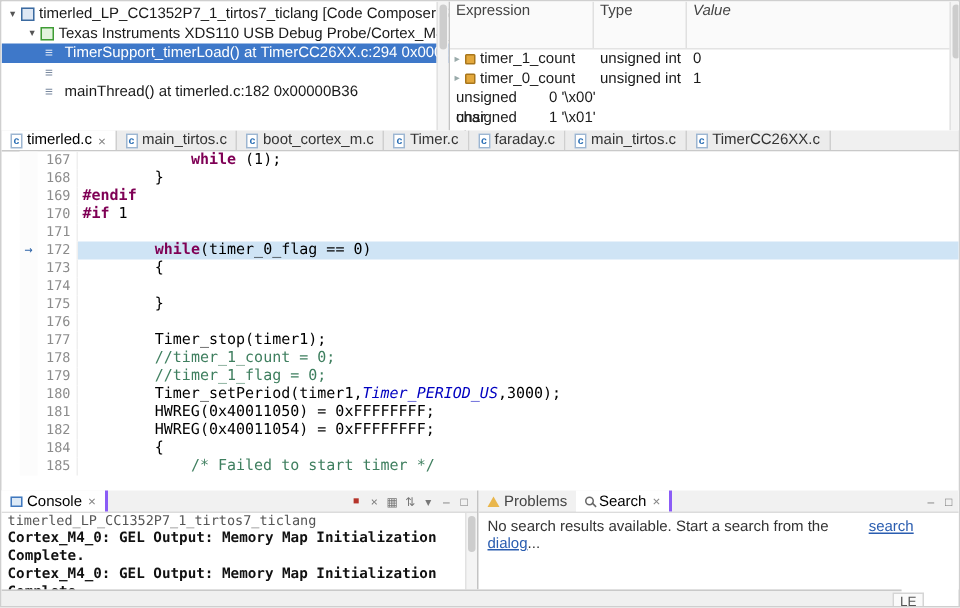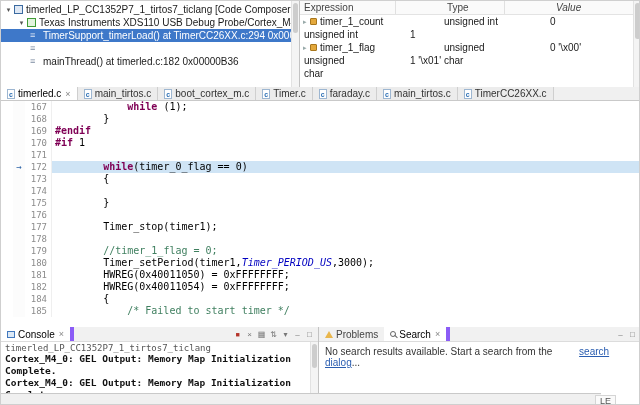--- a/index.html
+++ b/index.html
@@ -15,25 +15,25 @@
   .trow.sel { background:#3e78c9; color:#fff; }
   .expander { width:9px; font-size:7px; color:#555; text-align:center; flex:0 0 9px; }
   .ic-box { flex:0 0 9px; width:9px; height:9px; margin:0 3px 0 1px; }
   .debug-target-icon { background:#dfe8f4; border:1px solid #3b6aa0; }
   .thread-icon { background:#e2f3de; border:1px solid #3f9c35; }
   .stack-frame-icon { flex:0 0 10px; color:#7a8aa0; font-size:9px; margin-right:3px; line-height:13px; }
   .trow.sel .stack-frame-icon { color:#dce6f5; }
   .tlabel { overflow:hidden; white-space:nowrap; }
 
   .vars-pane { flex:1; position:relative; overflow:hidden; background:#fff; }
-  .vhead { display:flex; height:14px; line-height:13px; font-size:10px; color:#444;
-           background:#fafafa; border-bottom:1px solid #e3e3e3;gap:47px; }
+  .vhead { display:flex; height:32px; line-height:13px; font-size:10px; color:#444;
+           background:#fafafa; border-bottom:1px solid #e3e3e3; }
   .hc { padding-left:4px; border-right:1px solid #e0e0e0; }
   .hc1 { width:96px; } .hc2 { width:62px; } .hc3 { flex:1; border-right:none;font-style:italic; }
-  .vrow { display:flex; height:13px; line-height:13px; font-size:10px; color:#1a1a1a;gap:44px; }
+  .vrow { display:flex; height:13px; line-height:13px; font-size:10px; color:#1a1a1a; }
   .vc1 { width:96px; display:flex; align-items:center; padding-left:3px; overflow:hidden; white-space:nowrap; }
   .vc2 { width:62px; padding-left:4px; } .vc3 { flex:1; padding-left:4px; }
   .vexp { font-size:7px; color:#9aa; width:7px; flex:0 0 7px; }
   .expr-icon { width:7px; height:7px; background:#e3a83c; border:1px solid #a8761c; border-radius:1px;
                margin-right:3px; flex:0 0 7px; }
 
   .sb { position:absolute; top:0; right:0; bottom:0; width:8px; background:#f4f4f4; border-left:1px solid #e2e2e2; }
   .sb .th { position:absolute; left:1px; right:1px; background:#cdcdcd; border-radius:3px; }
 
   
@@ -63,21 +63,21 @@
   .esb .th { position:absolute; left:1px; right:1px; top:130px; height:58px; background:#c9c9c9; border-radius:3px; }
   .esb .mark { position:absolute; left:1px; right:1px; top:72px; height:3px; background:#4e7fc1; }
 
   
   .bottom { position:absolute; top:326px; left:0; width:640px; height:66px; display:flex; background:#fff; }
   .console-pane { width:318px; border-right:1px solid #c3c3c3; display:flex; flex-direction:column; position:relative; background:#fff; }
   .search-pane { flex:1; display:flex; flex-direction:column; background:#fff; }
   .pane-header { height:15px; flex:0 0 15px; background:#f1f1f1; display:flex; align-items:stretch;
                  border-bottom:1px solid #dcdcdc; font-size:10px; }
   .ptab { display:flex; align-items:center; padding:0 6px; color:#444; white-space:nowrap; }
-  .ptab.active { background:#fff; border-right:4px solid #8b5cf6; color:#000; }
+  .ptab.active { background:#fff; border-right:2px solid #8b5cf6; color:#000; }
   .hicons { margin-left:auto; display:flex; align-items:center; padding-right:3px; }
   .hic { width:11px; text-align:center; font-size:8px; color:#777; margin-left:1px; cursor:default; }
   .hic.terminate-icon { color:#b5342a; font-size:7px; }
   .console-icon { width:8px; height:7px; border:1px solid #4178be; background:#dce9f6; margin-right:3px; }
   .problems-icon { width:0; height:0; border-left:4px solid transparent; border-right:4px solid transparent;
                    border-bottom:7px solid #e9b64c; margin-right:3px; }
   .search-mag-icon { width:6px; height:6px; border:1px solid #666; border-radius:50%; position:relative;
                      margin-right:3px; display:inline-block; }
   .search-mag-icon::after { content:""; position:absolute; width:4px; height:1px; background:#666;
                             transform:rotate(45deg); right:-3px; bottom:-1px; }
@@ -137,29 +137,29 @@
           <div class="vrow">
             <div class="vc1">
               <span class="vexp">▸</span>
               <span class="expr-icon"></span>
               <span>timer_1_count</span>
             </div>
             <div class="vc2">unsigned int</div>
             <div class="vc3">0</div>
           </div>
           <div class="vrow">
-            <div class="vc2">unsigned int</div>
-            <div class="vc3">1</div>
-          </div>
-          <div class="vrow">
             <div class="vc1">
               <span class="vexp">▸</span>
               <span class="expr-icon"></span>
-              <span>timer_1_flag</span>
+              <span>timer_0_count</span>
             </div>
+            <div class="vc2">unsigned int</div>
+            <div class="vc3">1</div>
+          </div>
+          <div class="vrow">
             <div class="vc2">unsigned char</div>
             <div class="vc3">0 '\x00'</div>
           </div>
           <div class="vrow">
             <div class="vc2">unsigned char</div>
             <div class="vc3">1 '\x01'</div>
           </div>
         </div>
       <div class="sb">
           <div class="th" style="top:2px;height:36px"></div>
@@ -205,21 +205,21 @@
         <div class="crow"><span class="cmargin"></span><span class="cnum">168</span><span class="ctext"><span>        }</span></span></div>
         <div class="crow"><span class="cmargin"></span><span class="cnum">169</span><span class="ctext"><span class="pp">#endif</span></span></div>
         <div class="crow"><span class="cmargin"></span><span class="cnum">170</span><span class="ctext"><span class="pp">#if</span><span> 1</span></span></div>
         <div class="crow"><span class="cmargin"></span><span class="cnum">171</span><span class="ctext"></span></div>
         <div class="crow cur"><span class="cmargin">→</span><span class="cnum">172</span><span class="ctext"><span>        </span><span class="kw">while</span><span>(timer_0_flag == 0)</span></span></div>
         <div class="crow"><span class="cmargin"></span><span class="cnum">173</span><span class="ctext"><span>        {</span></span></div>
         <div class="crow"><span class="cmargin"></span><span class="cnum">174</span><span class="ctext"></span></div>
         <div class="crow"><span class="cmargin"></span><span class="cnum">175</span><span class="ctext"><span>        }</span></span></div>
         <div class="crow"><span class="cmargin"></span><span class="cnum">176</span><span class="ctext"></span></div>
         <div class="crow"><span class="cmargin"></span><span class="cnum">177</span><span class="ctext"><span>        Timer_stop(timer1);</span></span></div>
-        <div class="crow"><span class="cmargin"></span><span class="cnum">178</span><span class="ctext"><span>        </span></span></div>
+        <div class="crow"><span class="cmargin"></span><span class="cnum">178</span><span class="ctext"><span>        </span><span class="com">//timer_1_count = 0;</span></span></div>
         <div class="crow"><span class="cmargin"></span><span class="cnum">179</span><span class="ctext"><span>        </span><span class="com">//timer_1_flag = 0;</span></span></div>
         <div class="crow"><span class="cmargin"></span><span class="cnum">180</span><span class="ctext"><span>        Timer_setPeriod(timer1,</span><span class="mac">Timer_PERIOD_US</span><span>,3000);</span></span></div>
         <div class="crow"><span class="cmargin"></span><span class="cnum">181</span><span class="ctext"><span>        HWREG(0x40011050) = 0xFFFFFFFF;</span></span></div>
         <div class="crow"><span class="cmargin"></span><span class="cnum">182</span><span class="ctext"><span>        HWREG(0x40011054) = 0xFFFFFFFF;</span></span></div>
         <div class="crow"><span class="cmargin"></span><span class="cnum">184</span><span class="ctext"><span>        {</span></span></div>
         <div class="crow"><span class="cmargin"></span><span class="cnum">185</span><span class="ctext"><span>            </span><span class="com">/* Failed to start timer */</span></span></div>
       </div>
     <div class="esb">
       <div class="mark"></div>
       <div class="th"></div>

